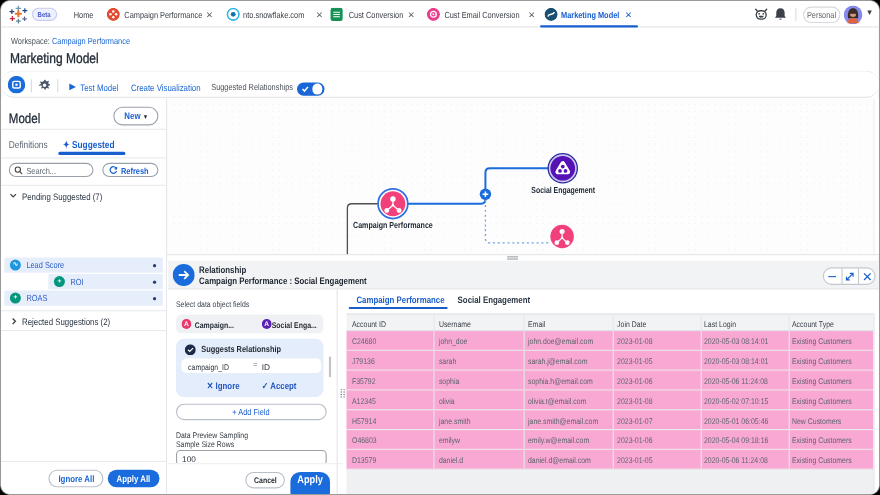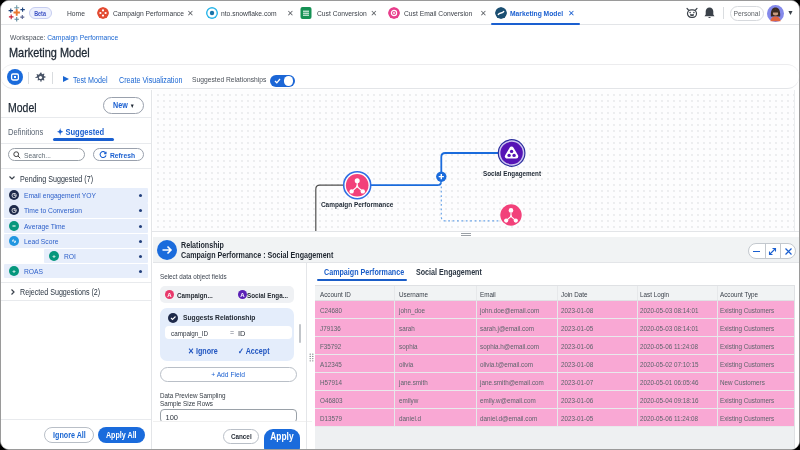--- a/index.html
+++ b/index.html
@@ -185,35 +185,20 @@
           <path d="M7 0.8 v1.8 h-1.8"></path>
         </svg>
       <span class="abs sx" style="left:16px;top:2.5px;font-size:8px;color:#1a5fd0;font-weight:bold;">Refresh</span>
     </div>
     <div class="hr" style="top:78px;"></div>
     <svg class="abs" style="left:7px;top:85px" width="8" height="6" viewBox="0 0 8 6" fill="none" stroke="#3a424c" stroke-width="1.2">
         <path d="M1.5 1.5 L4 4 L6.5 1.5"></path>
       </svg>
     <div class="abs sx" style="left:19px;top:84px;font-size:8.5px;color:#2a3542;">Pending Suggested (7)</div>
 
-    <div class="litem" style="top:98.3px;">
-        <span class="lico" style="background:#1e2a4a;">◷</span>
-        <span class="litxt">Email engagement YOY</span>
-        <span class="ldot"></span>
-      </div>
-    <div class="litem" style="top:113.4px;">
-        <span class="lico" style="background:#1e2a4a;">◷</span>
-        <span class="litxt">Time to Conversion</span>
-        <span class="ldot"></span>
-      </div>
-    <div class="litem" style="top:128.5px;">
-        <span class="lico" style="background:#05977d;">=</span>
-        <span class="litxt">Average Time</span>
-        <span class="ldot"></span>
-      </div>
     <div class="litem" style="top:143.6px;">
         <span class="lico" style="background:#2196e0;">∿</span>
         <span class="litxt">Lead Score</span>
         <span class="ldot"></span>
       </div>
     <div class="litem" style="top:158.7px;margin-left:40px;">
         <span class="lico" style="background:#05977d;">+</span>
         <span class="litxt">ROI</span>
         <span class="ldot"></span>
       </div>

